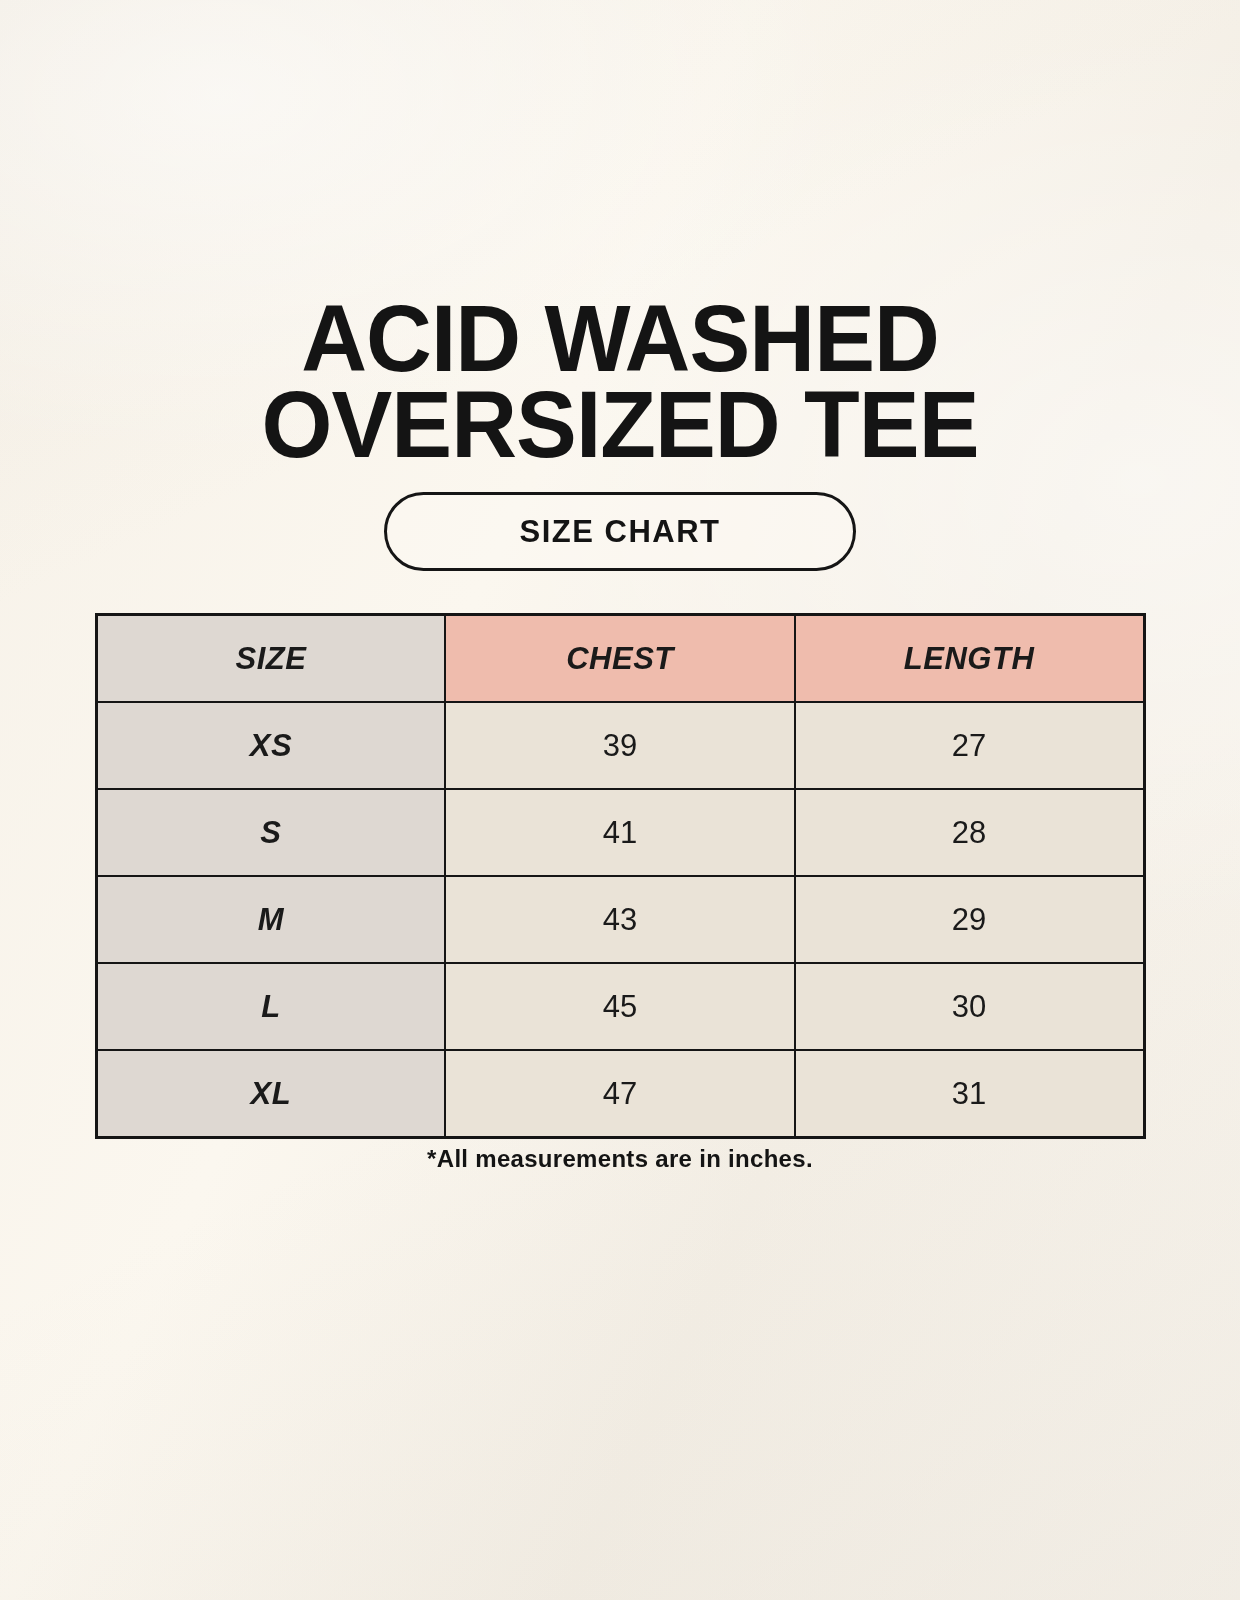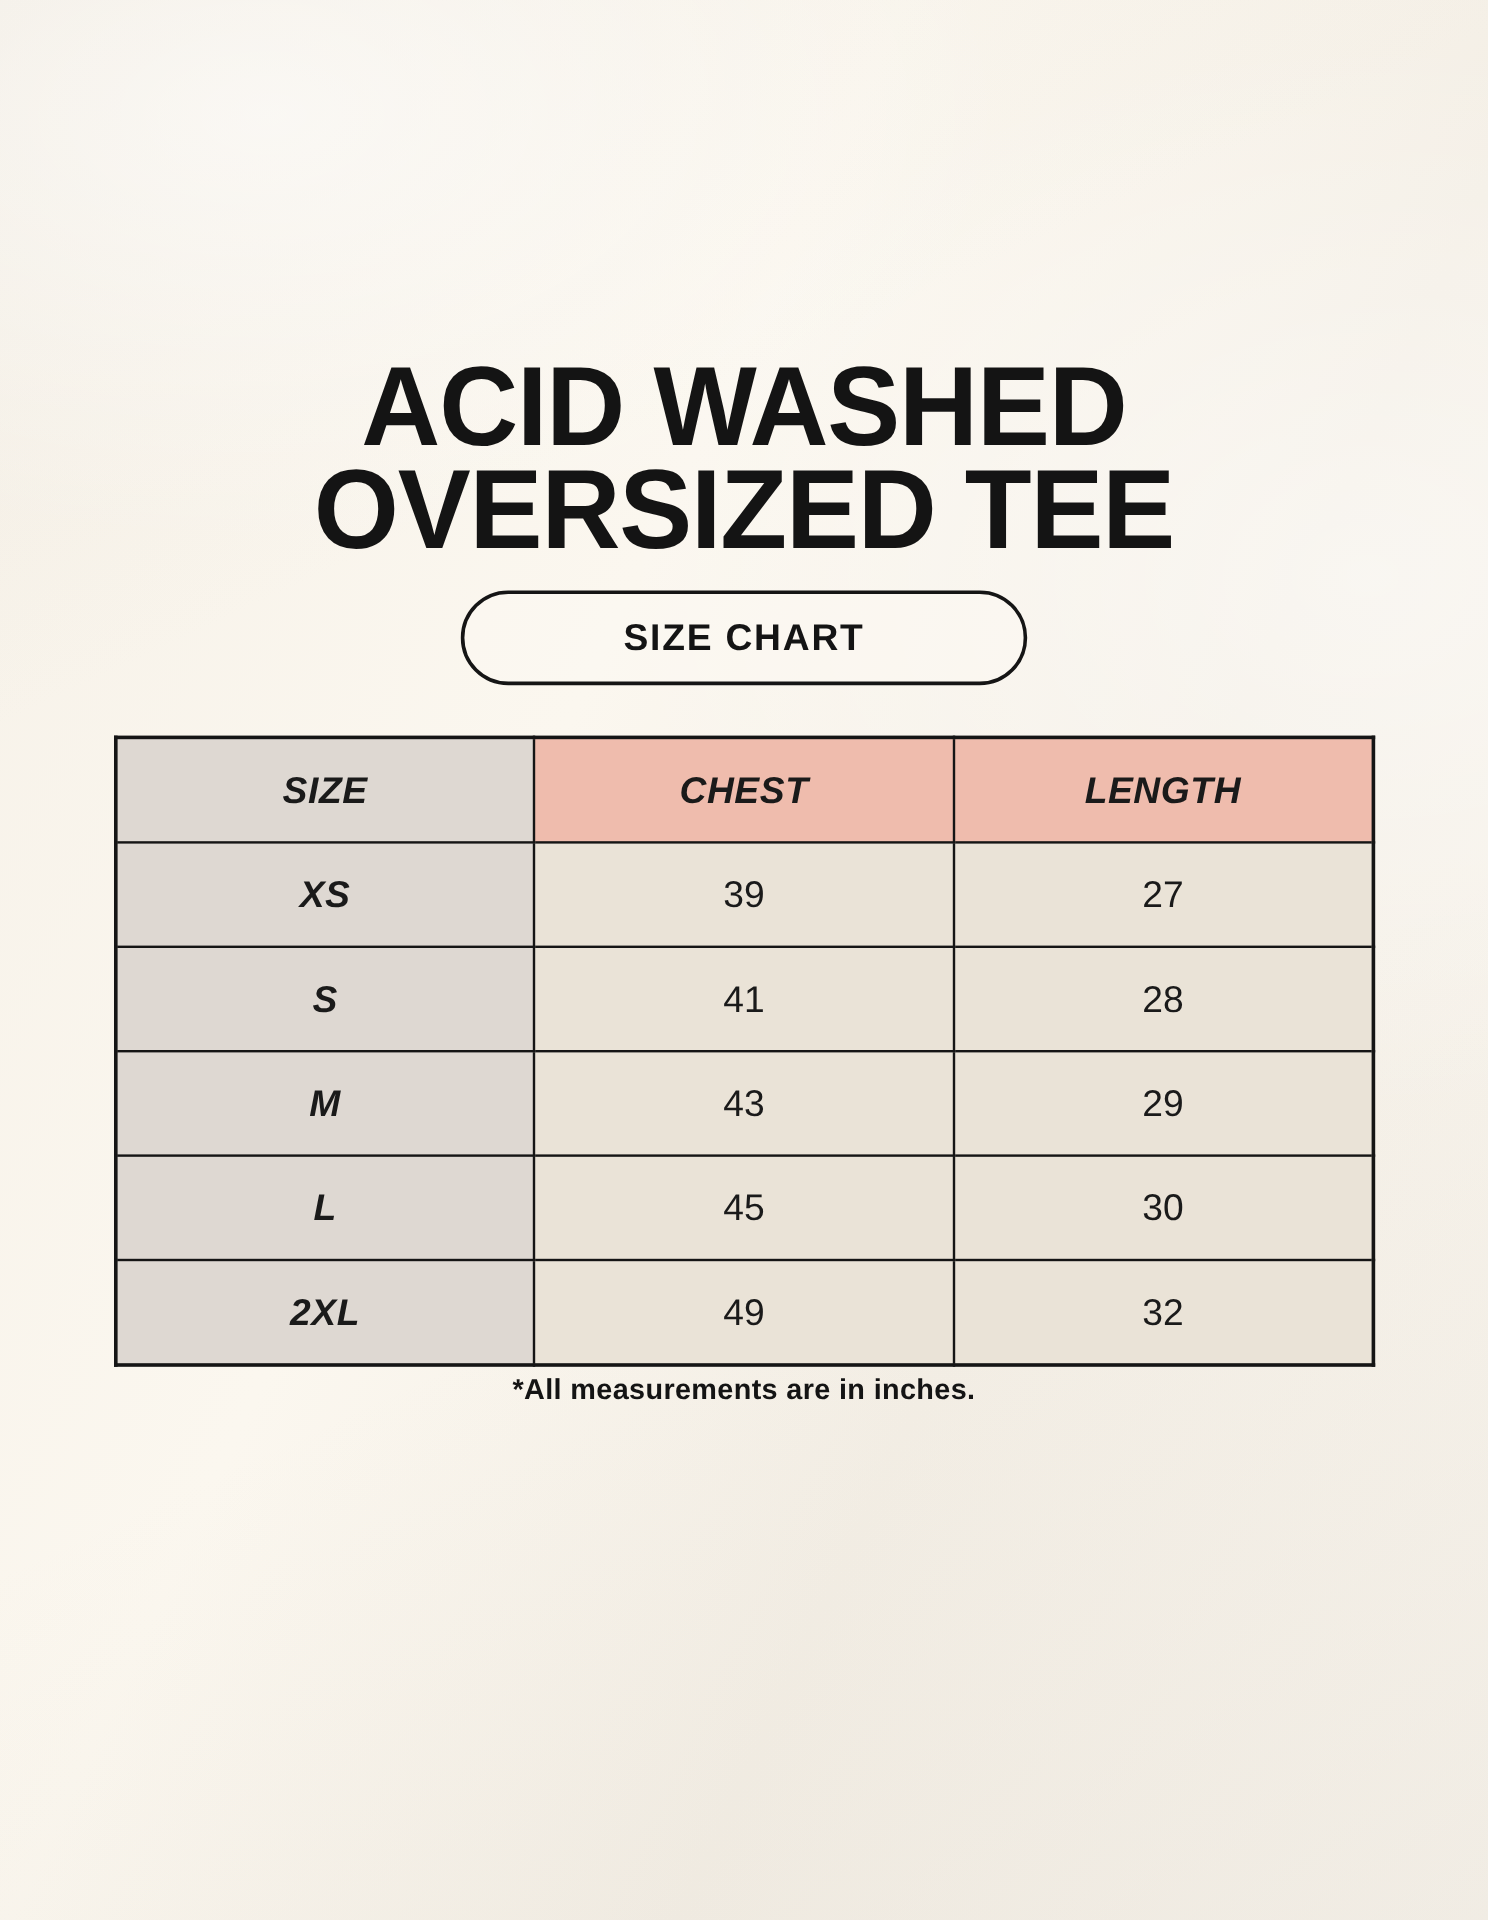--- a/index.html
+++ b/index.html
@@ -113,22 +113,22 @@
         <th class="col-size">M</th>
         <td>43</td>
         <td>29</td>
       </tr>
       <tr>
         <th class="col-size">L</th>
         <td>45</td>
         <td>30</td>
       </tr>
       <tr>
-        <th class="col-size">2XL</th>
-        <td>49</td>
-        <td>32</td>
+        <th class="col-size">XL</th>
+        <td>47</td>
+        <td>31</td>
       </tr>
     </tbody>
   </table>
 
   <div class="footnote">*All measurements are in inches.</div>
 
 </div>
 
 </body></html>

